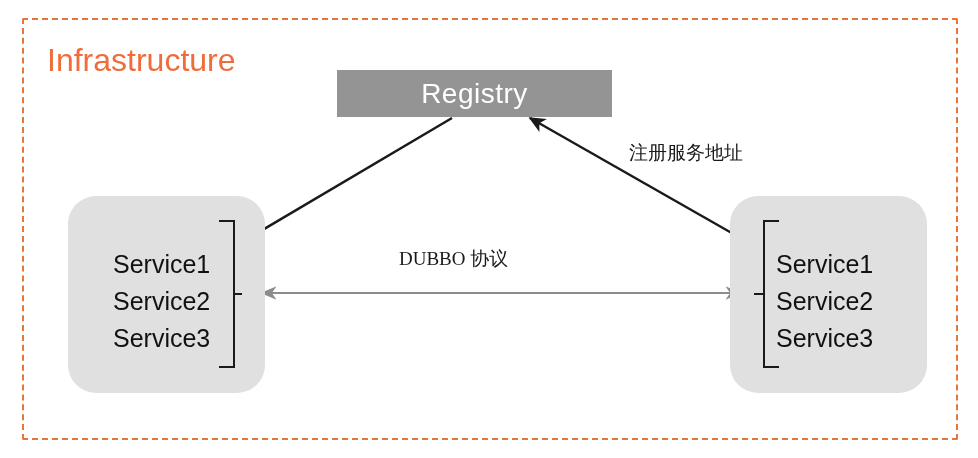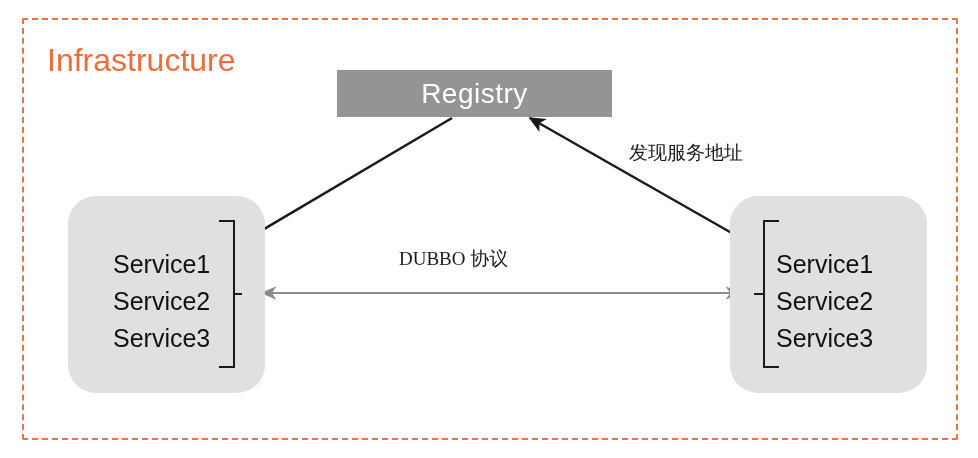--- a/index.html
+++ b/index.html
@@ -176,17 +176,17 @@
     <div id="bracket-right-box" class="bracket bracket-left"></div>
     <div id="nub-right" class="bracket-nub"></div>
     <div id="service-list-right" class="service-list">
       <div>Service1</div>
       <div>Service2</div>
       <div>Service3</div>
     </div>
   </div>
 
 
-  <div id="label-register" class="edge-label">发现服务地址</div>
+  <div id="label-register" class="edge-label">注册服务地址</div>
 
   <div id="label-protocol" class="edge-label">DUBBO 协议</div>
 
 </div>
 
 </body></html>

